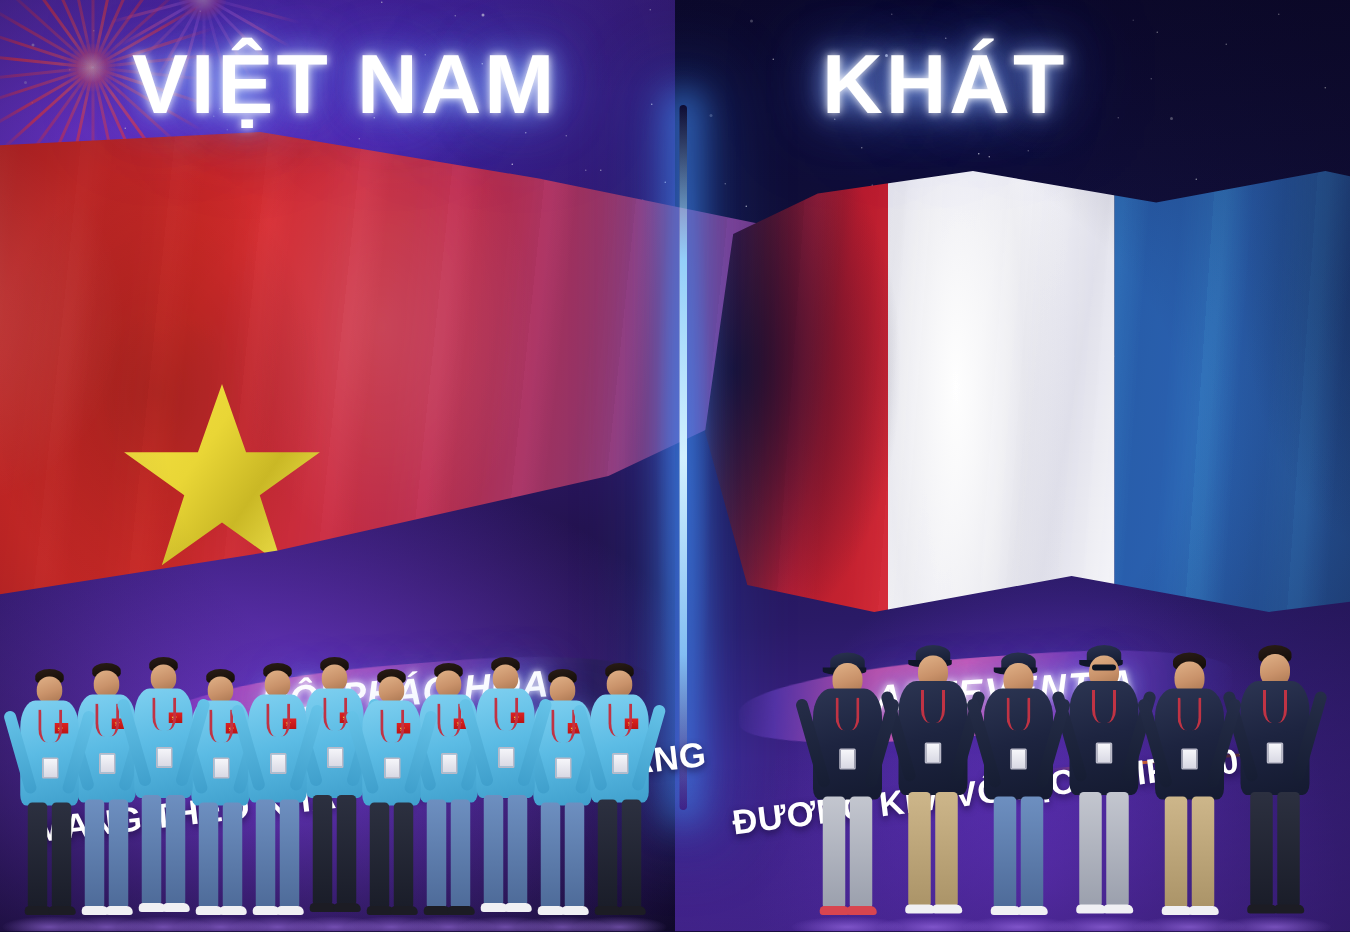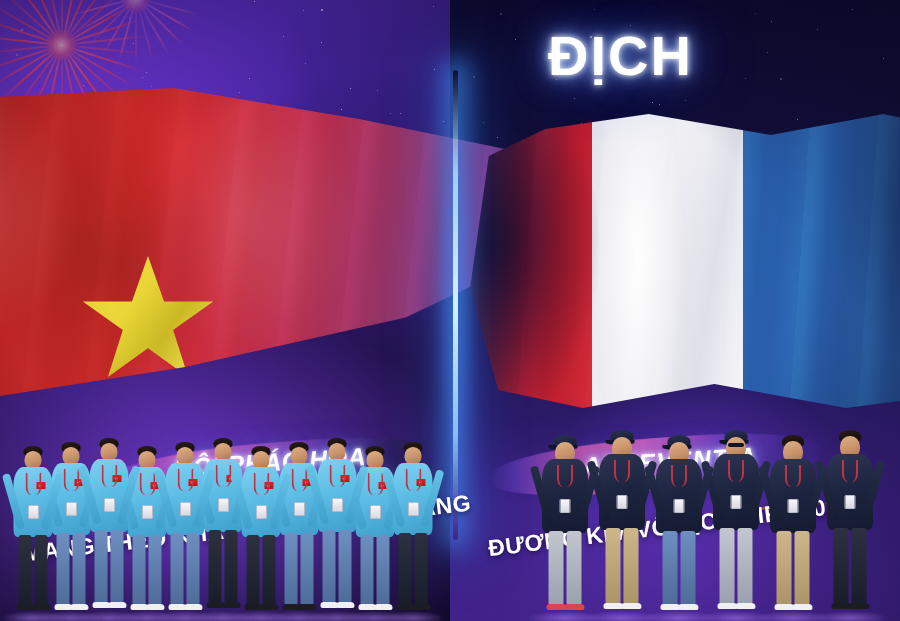--- a/index.html
+++ b/index.html
@@ -835,23 +835,24 @@
         </div>
       </div>
     </div>
 
   <div class="beam-wide"></div>
   <div class="beam"></div>
 
   <div class="vignette"></div>
 
   <div class="title-row">
-
-
-    <div class="title title-right">ĐỊCH</div>
+    <div class="title title-left">VIỆT NAM</div>
+
+
+    <div class="title title-right">KHÁT</div>
   </div>
 
   <div class="brush brush-vn"></div>
   <div class="brush-streak streak-vn"></div>
   <div class="brush brush-fr"></div>
   <div class="brush-streak streak-fr"></div>
 
   <div class="caption-team cap-vn">
     <div>ĐỘI PHÁO HOA</div>
     <div>QUỐC TẾ ĐÀ NẴNG</div>

